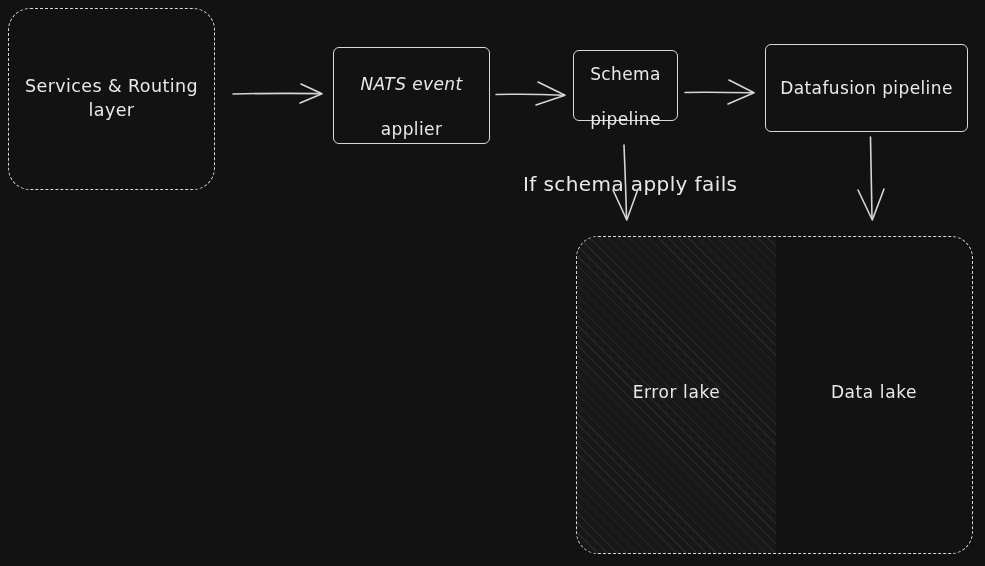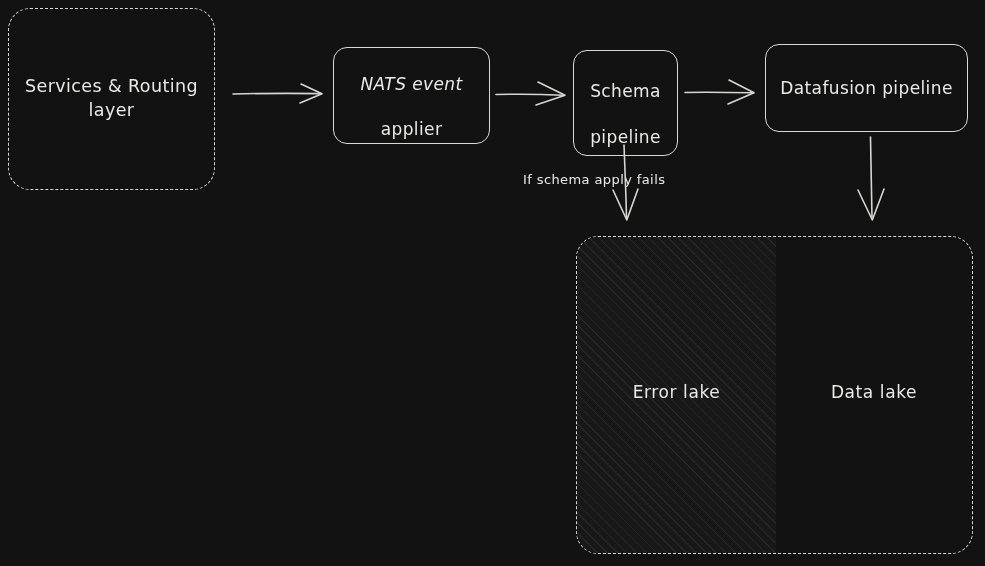--- a/index.html
+++ b/index.html
@@ -30,21 +30,21 @@
   }
   .node .label {
     display: block;
     width: 100%;
     padding: 0 6px;
     white-space: pre-line;
   }
 
   .solid-box {
     border: 1.6px solid #d9d9d6;
-    border-radius: 14px;
+    border-radius: 6px;
     background: #121212;
   }
   .dashed-box {
     border: 1.7px dashed #d9d9d6;
     border-radius: 22px;
     background: transparent;
   }
 
   
   #services-node {
@@ -52,21 +52,21 @@
     font-size: 17.5px;
   }
   #nats-node {
     left: 333px; top: 47px; width: 157px; height: 97px;
     font-size: 17px;
     font-style: italic;
   }
   #nats-node .label { font-style: normal; }
   #nats-node .line1 { font-style: italic; }
   #schema-node {
-    left: 573px; top: 50px; width: 105px; height: 106px;
+    left: 573px; top: 50px; width: 105px; height: 71px;
     font-size: 17px;
   }
   #datafusion-node {
     left: 765px; top: 44px; width: 203px; height: 88px;
     font-size: 17px;
   }
 
   
   #lakes-container {
     position: absolute;
@@ -105,21 +105,21 @@
     font-size: 17px;
     letter-spacing: 0.6px;
     position: relative;
     top: -3px;
   }
 
   
   .edge-label {
     position: absolute;
     color: #e9e9e7;
-    font-size: 13px;
+    font-size: 20px;
     letter-spacing: 0.4px;
     white-space: nowrap;
   }
   #edge-label-schema-fail {
     left: 523px;
     top: 172px;
   }
 
   
   #arrow-layer {

